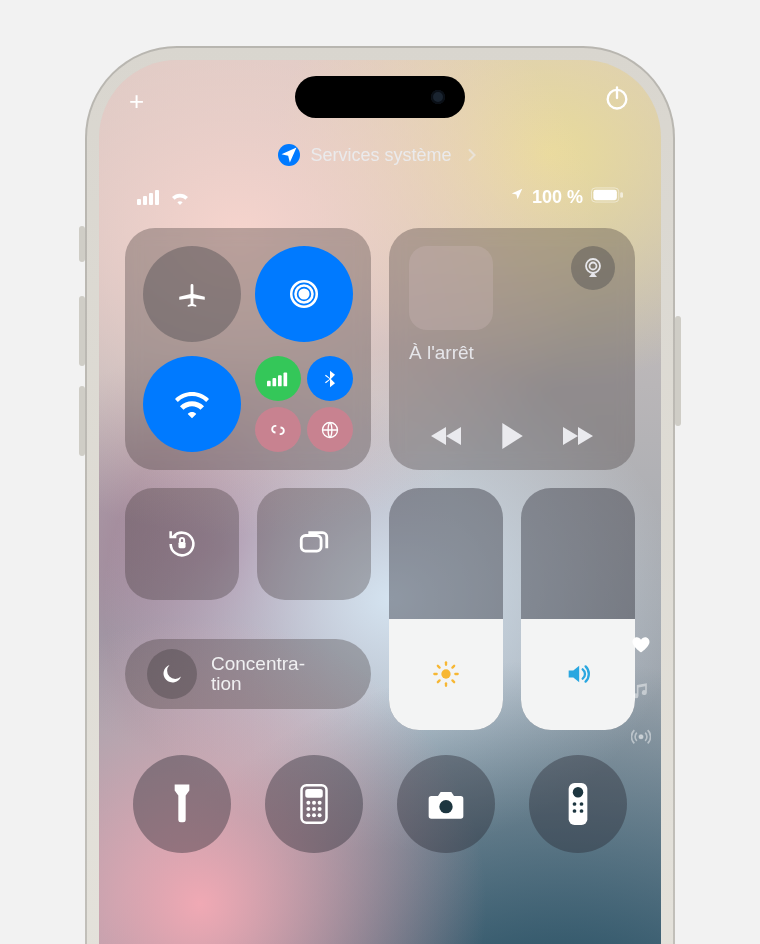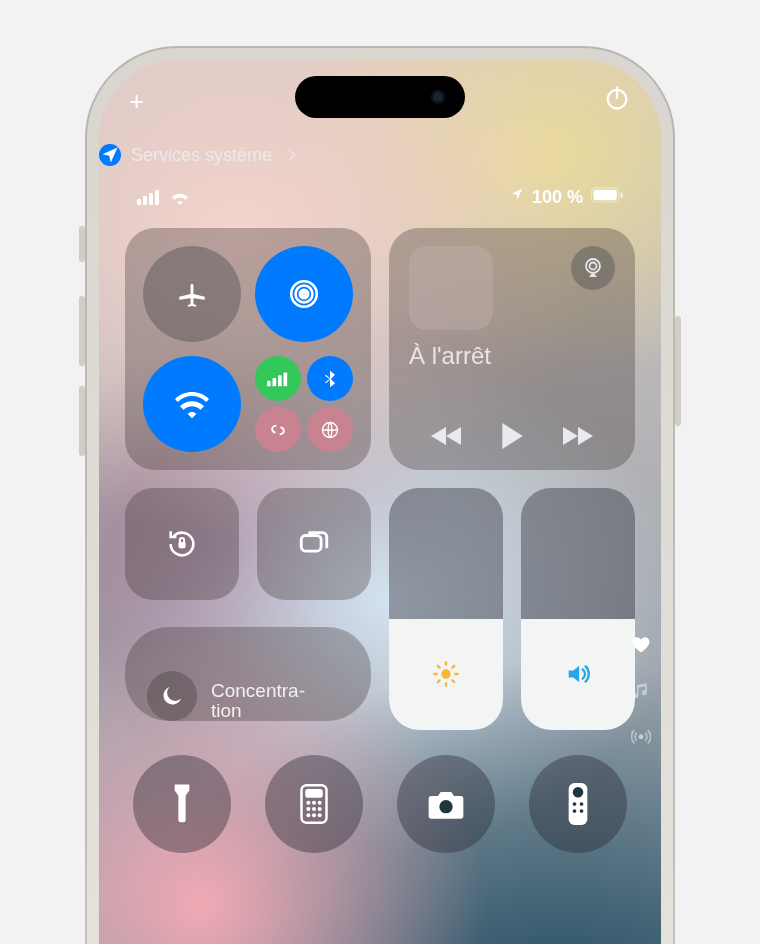--- a/index.html
+++ b/index.html
@@ -69,21 +69,21 @@
   }
 
   
   .topbar { position:absolute; top:22px; left:0; right:0; height:40px; color:#fff; z-index:4; }
   .add-btn { position:absolute; left:30px; top:4px; font-size:26px; font-weight:300; }
   .power-btn { position:absolute; right:30px; top:2px; }
 
   
   .services {
     position:absolute; top:84px; left:0; right:0; display:flex;
-    align-items:center; gap:10px; color:#eaeaec;
+    align-items:center; justify-content:center; gap:10px; color:#eaeaec;
     font-size:18px; z-index:4;
   }
   .loc-dot {
     width:22px; height:22px; border-radius:50%; background:var(--blue);
     display:flex; align-items:center; justify-content:center;
   }
 
   
   .status {
     position:absolute; top:122px; left:0; right:0; height:30px;
@@ -139,38 +139,38 @@
   .media {
     grid-column:3 / span 2;
     grid-row:1 / span 2;
     padding:18px 20px 14px;
     display:flex; flex-direction:column;
     color:#e6e6ea;
   }
   .media-top { display:flex; justify-content:space-between; align-items:flex-start; }
   .artwork { width:84px; height:84px; border-radius:18px; background:rgba(200,180,180,0.35); }
   .airplay-c { width:44px; height:44px; border-radius:50%; background:var(--circle-bg); display:flex; align-items:center; justify-content:center; }
-  .media-title { margin-top:12px; font-size:24px; }
+  .media-title { margin-top:12px; font-size:19px; }
   .media-ctrls { margin-top:auto; display:flex; justify-content:center; gap:36px; align-items:center; padding-bottom:6px; }
 
   
   .sq {
     border-radius:28px;
     background:var(--module);
     display:flex; align-items:center; justify-content:center;
   }
 
   
   .focus {
     grid-column:1 / span 2;
     grid-row:4;
     border-radius:44px;
-    display:flex; align-items:flex-end; gap:14px;
+    display:flex; align-items:center; gap:14px;
     padding:0 22px;
-    height:94px;
+    height:70px;
     align-self:center;
     background:var(--module);
   }
   .focus .moon {
     width:50px; height:50px; border-radius:50%; background:rgba(90,80,86,0.55);
     display:flex; align-items:center; justify-content:center;
   }
   .focus span { color:#f0f0f2; font-size:19px; line-height:1.05; }
 
   

